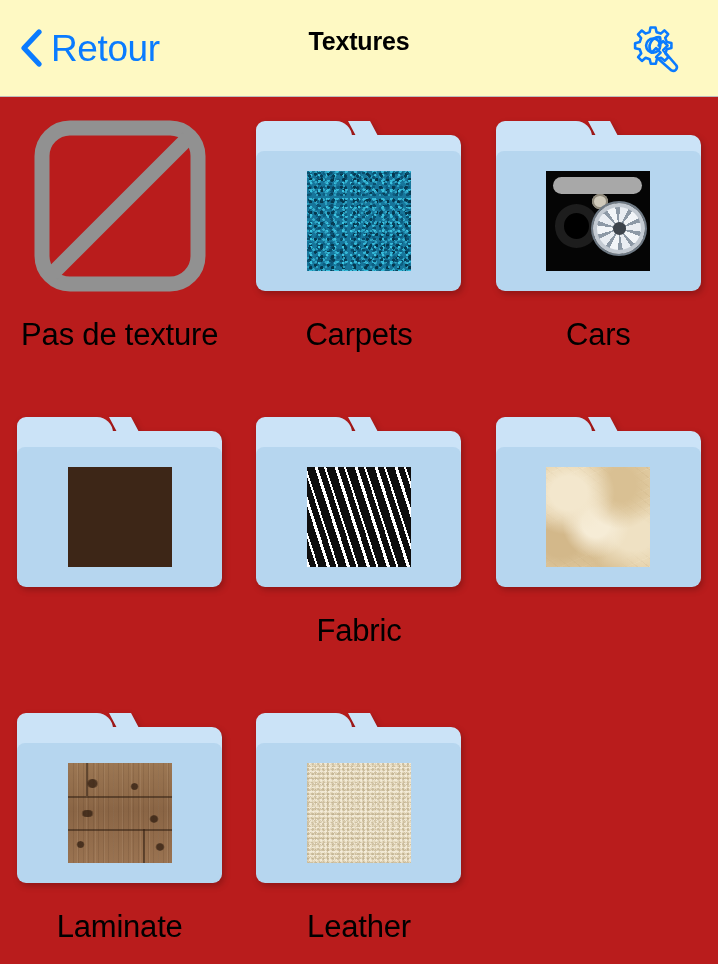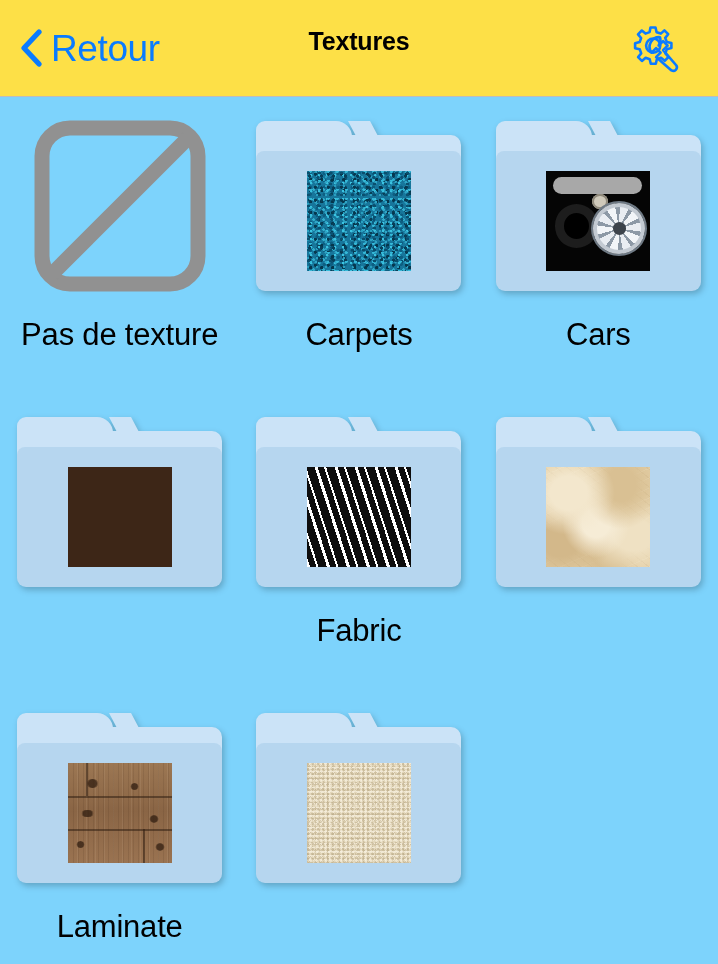--- a/index.html
+++ b/index.html
@@ -11,21 +11,21 @@
     background: #ffffff;
     font-family: "Liberation Sans", sans-serif;
     -webkit-font-smoothing: antialiased;
   }
 
   
   #nav-bar {
     position: relative;
     width: 718px;
     height: 97px;
-    background: #fde047;
+    background: #fef9c3;
     border-bottom: 1px solid #bdbdbd;
   }
 
   #back-button {
     position: absolute;
     left: 20px;
     top: 22px;
     height: 52px;
     display: flex;
     align-items: center;
@@ -72,21 +72,21 @@
 
   
   #texture-grid {
     position: relative;
     width: 718px;
     height: 867px;
     padding: 18px 0 0 0;
     display: grid;
     grid-template-columns: repeat(3, 1fr);
     grid-auto-rows: 296px;
-    background: #7dd3fc;
+    background: #b91c1c;
   }
 
   .texture-item {
     position: relative;
     display: flex;
     flex-direction: column;
     align-items: center;
     cursor: pointer;
   }
 
@@ -486,15 +486,16 @@
   <div class="texture-item">
     <div class="thumb-area">
       <div class="folder">
         <div class="folder-tab"></div>
         <div class="folder-back"></div>
         <div class="folder-body">
           <div class="thumb tex-leather"></div>
         </div>
       </div>
     </div>
+    <div class="item-label">Leather</div>
   </div>
 
 </div>
 
 </body></html>

